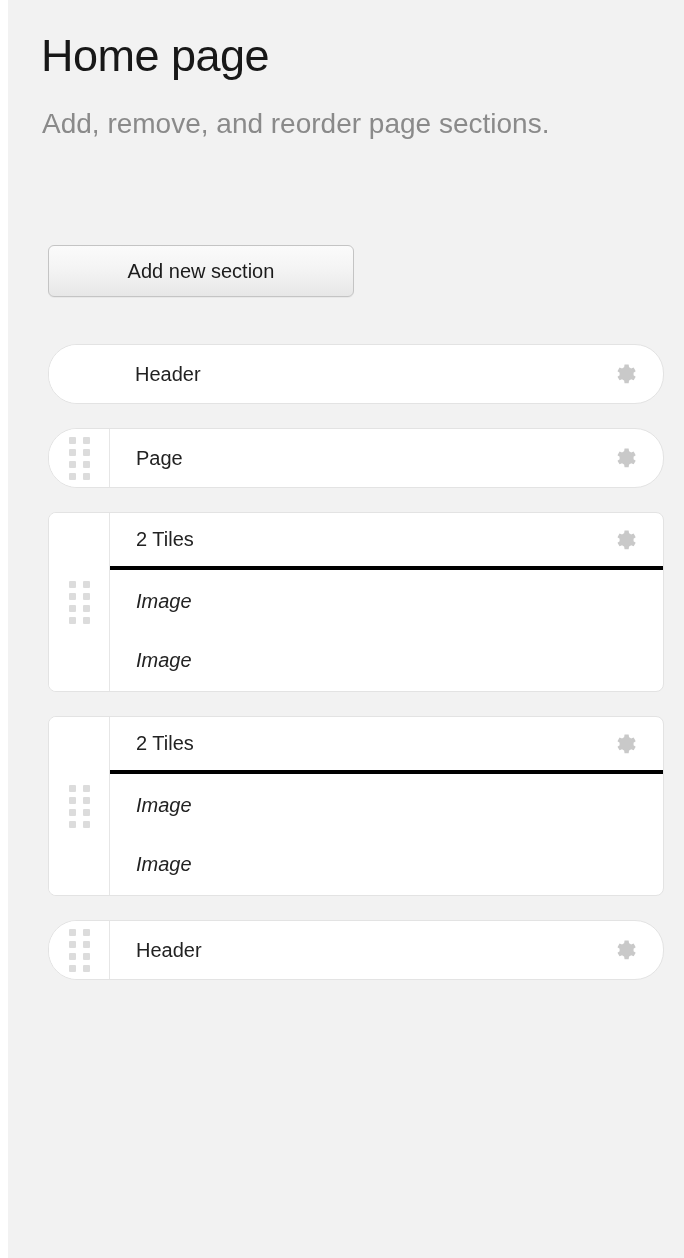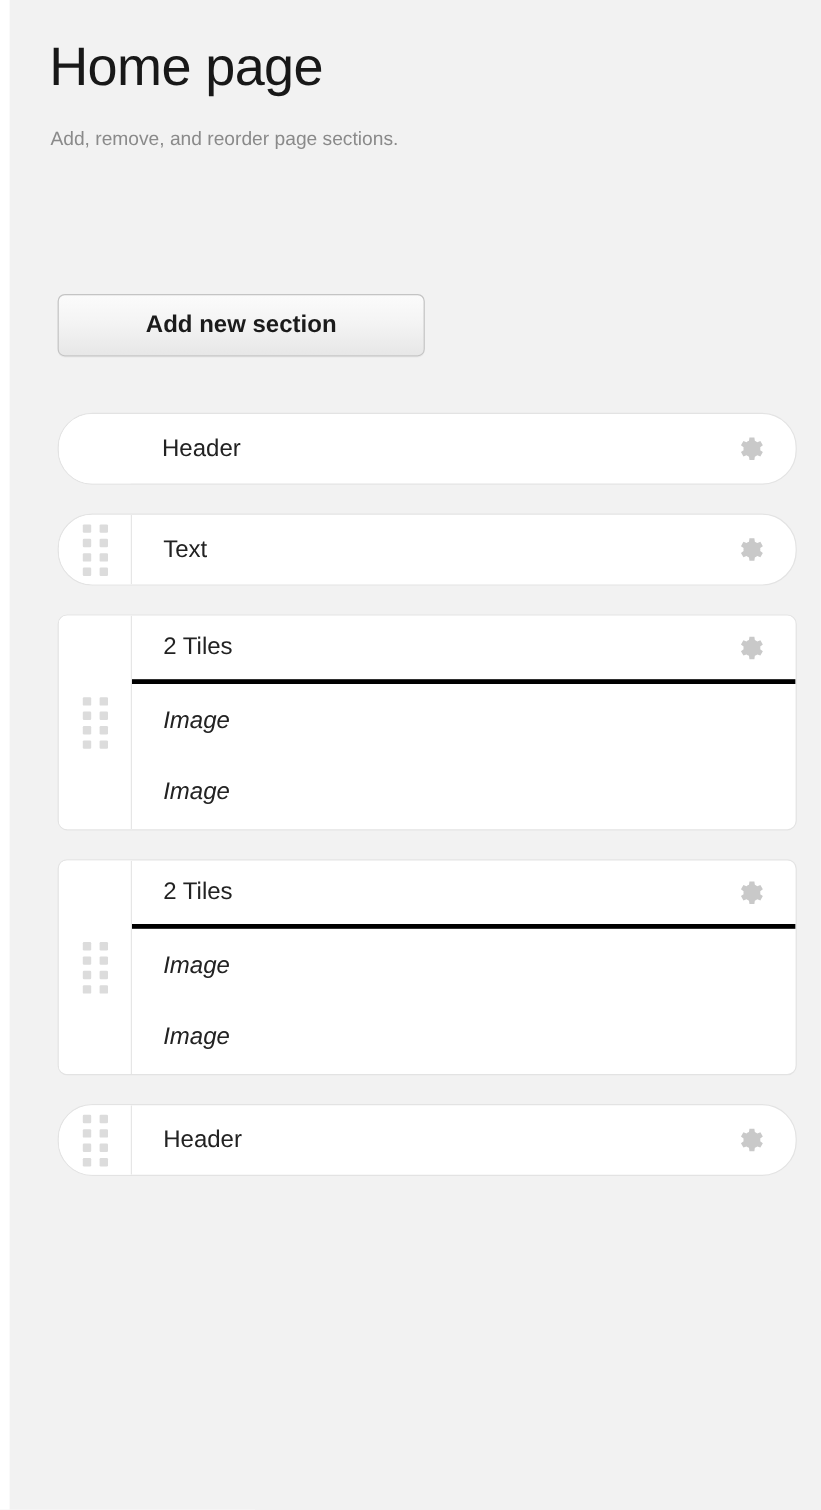--- a/index.html
+++ b/index.html
@@ -34,21 +34,21 @@
     font-weight: normal;
     color: #181818;
     letter-spacing: -0.5px;
     line-height: 1.05;
     white-space: nowrap;
   }
   .page-subtitle {
     position: absolute;
     left: 34px;
     top: 108px;
-    font-size: 16px;
+    font-size: 28px;
     font-weight: normal;
     color: #8a8a8a;
     white-space: nowrap;
   }
   .section-heading {
     position: absolute;
     left: 34px;
     top: 182px;
     font-size: 28px;
     font-weight: bold;
@@ -63,21 +63,21 @@
     left: 40px;
     top: 245px;
     width: 306px;
     height: 52px;
     border: 1px solid #c4c4c4;
     border-radius: 6px;
     background: linear-gradient(180deg, #fbfbfb 0%, #f4f4f4 45%, #e7e7e7 100%);
     box-shadow: 0 1px 0 rgba(0,0,0,0.04);
     font-family: "Liberation Sans", sans-serif;
     font-size: 20px;
-    font-weight: bold;
+    font-weight: normal;
     color: #1b1b1b;
     cursor: pointer;
     padding: 0;
     box-sizing: border-box;
   }
 
   
   .cards {
     position: absolute;
     left: 40px;
@@ -215,21 +215,21 @@
     <i></i>
     <i></i>
     <i></i>
     <i></i>
     <i></i>
     <i></i>
   </span>
 </div>
         <div class="card-body">
           <div class="row">
-            <span class="row-label">Text</span>
+            <span class="row-label">Page</span>
   <span class="gear">
     <svg viewBox="0 0 24 24" aria-hidden="true">
       <path fill="#c9c9c9" d="M12 8.2a3.8 3.8 0 1 0 0 7.6 3.8 3.8 0 0 0 0-7.6zm0 5.6a1.8 1.8 0 1 1 0-3.6 1.8 1.8 0 0 1 0 3.6z"></path>
       <path fill="#c9c9c9" d="M20.3 13.1c.05-.36.08-.72.08-1.1s-.03-.74-.08-1.1l2.02-1.5-1.9-3.3-2.36.92a7.9 7.9 0 0 0-1.9-1.1L15.8 3.3h-3.8l-.36 2.62c-.68.26-1.32.62-1.9 1.1L7.38 6.1l-1.9 3.3 2.02 1.5c-.05.36-.08.72-.08 1.1s.03.74.08 1.1L5.48 14.6l1.9 3.3 2.36-.92c.58.48 1.22.84 1.9 1.1l.36 2.62h3.8l.36-2.62c.68-.26 1.32-.62 1.9-1.1l2.36.92 1.9-3.3-2.02-1.5z" transform="translate(-3.2 -0.05)"></path>
     </svg>
   </span>
 </div>
         </div>
       </div>
       <div class="card group">

